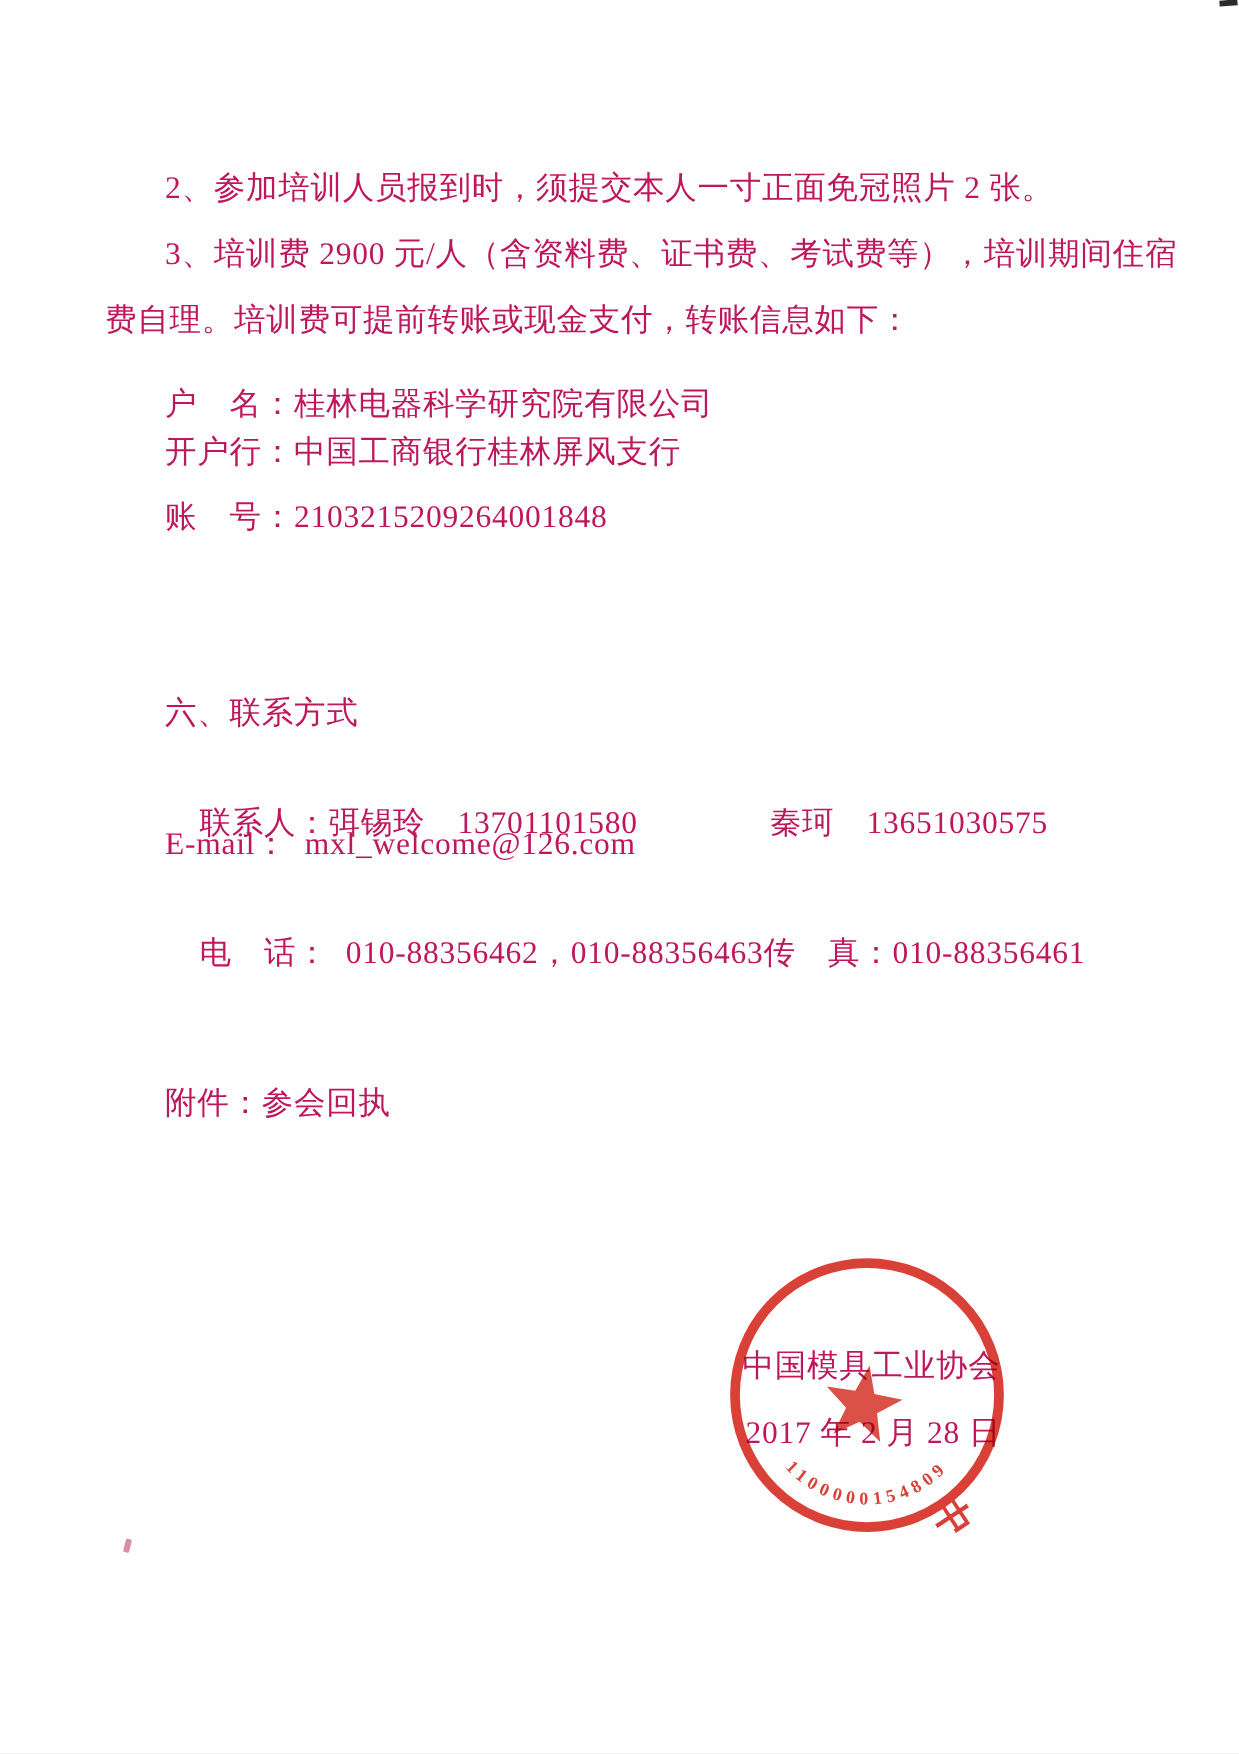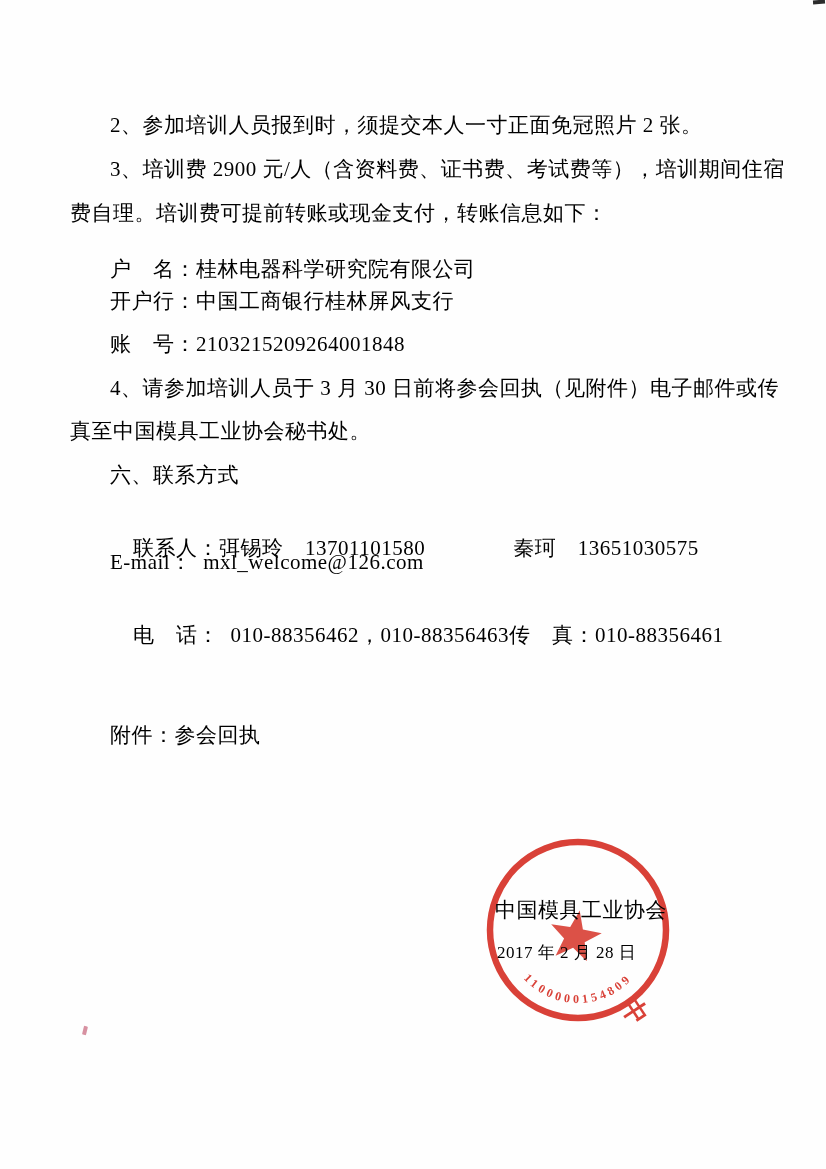--- a/index.html
+++ b/index.html
@@ -8,21 +8,21 @@
     background: #e8e8e8;
   }
   .page {
     position: relative;
     width: 826px;
     height: 1169px;
     margin: 0 auto;
     background: #fefefe;
     overflow: hidden;
     font-family: "Liberation Serif", "DejaVu Serif", serif;
-    color: #000000;
+    color: #be185d;
   }
   .line {
     position: absolute;
     left: 70px;
     font-size: 21px;
     line-height: 30px;
     white-space: pre;
     letter-spacing: 0.5px;
   }
   .line.indent { left: 110px; }
@@ -34,21 +34,21 @@
     left: 495px;
     top: 896px;
     font-size: 21px;
     letter-spacing: 0.5px;
     white-space: pre;
   }
   .sig-date {
     position: absolute;
     left: 497px;
     top: 941px;
-    font-size: 17px;
+    font-size: 21px;
     letter-spacing: 0.5px;
     white-space: pre;
   }
   
   .seal {
     position: absolute;
     left: 478px;
     top: 830px;
     width: 200px;
     height: 200px;
@@ -108,23 +108,21 @@
   <div class="line indent" style="top:154px">3、培训费 2900 元/人（含资料费、证书费、考试费等），培训期间住宿</div>
 
   <div class="line" style="top:198px">费自理。培训费可提前转账或现金支付，转账信息如下：</div>
 
   <div class="line indent" style="top:254px">户　名：桂林电器科学研究院有限公司</div>
 
   <div class="line indent" style="top:286px">开户行：中国工商银行桂林屏风支行</div>
 
   <div class="line indent" style="top:329px">账　号：2103215209264001848</div>
 
-  <div class="line indent" style="top:373px">4、请参加培训人员于 3 月 30 日前将参会回执（见附件）电子邮件或传</div>
 
-  <div class="line" style="top:416px">真至中国模具工业协会秘书处。</div>
 
   <div class="line indent" style="top:460px">六、联系方式</div>
 
   <div class="line indent" style="top:503px">
     <span>联系人：弭锡玲　13701101580</span><span class="seg-right-30">秦珂　13651030575</span>
   </div>
 
   <div class="line indent" style="top:547px">E-mail：  mxl_welcome@126.com</div>
 
   <div class="line indent" style="top:590px">

